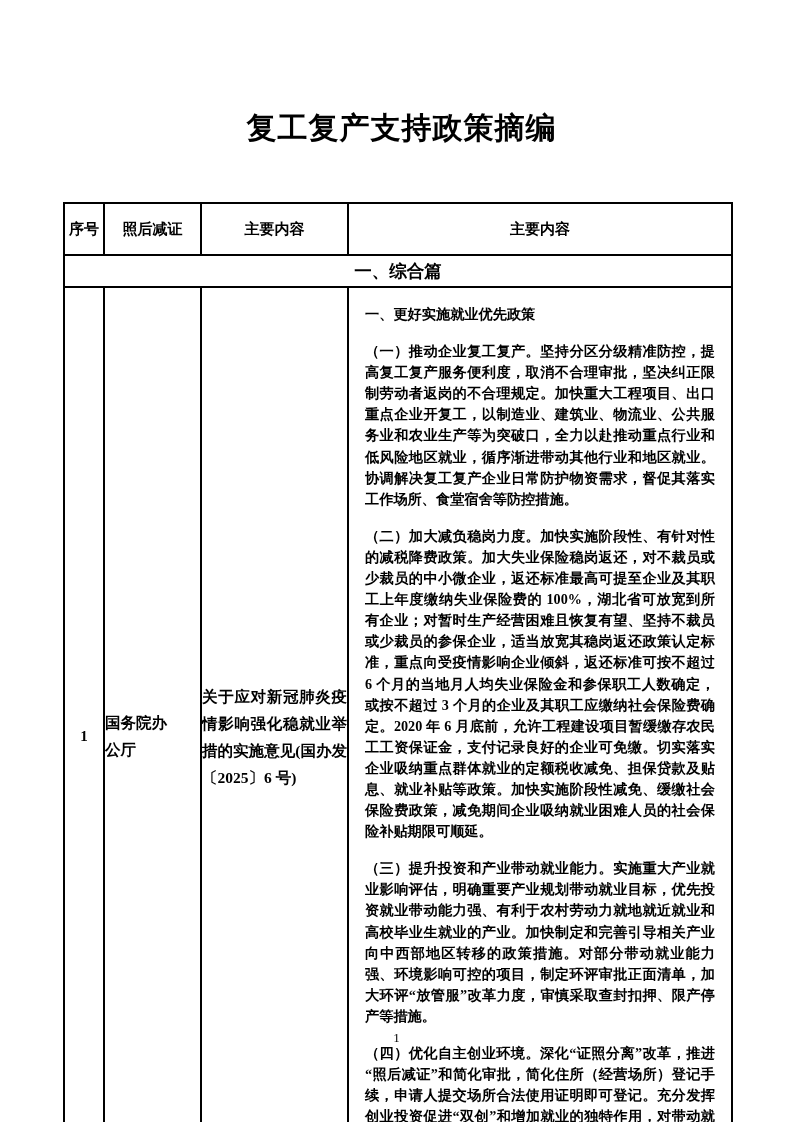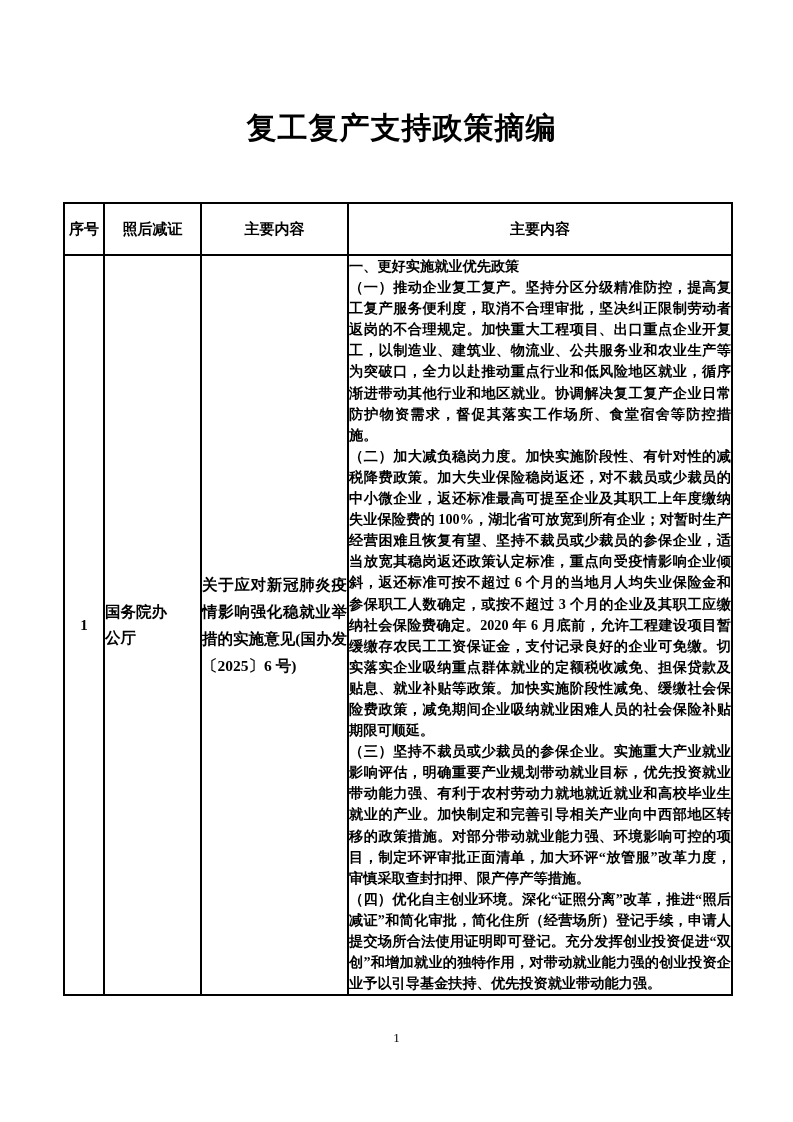--- a/index.html
+++ b/index.html
@@ -71,21 +71,21 @@
     font-weight: 700;
     padding: 0 5px;
     line-height: 1.75;
     text-align: justify;
   }
   td.content-cell {
     vertical-align: top;
     padding: 3px 6px 4px 7px;
   }
   td.content-cell p {
-    margin: 0;
+    margin: 16px;
     font-size: 14.2px;
     font-weight: 700;
     line-height: 21.1px;
     text-align: justify;
     text-justify: inter-ideograph;
   }
   .page-number {
     position: absolute;
     top: 1030px;
     left: 0;
@@ -111,30 +111,33 @@
     <thead>
       <tr>
         <th class="col-header">序号</th>
         <th class="col-header">照后减证</th>
         <th class="col-header">主要内容</th>
         <th class="col-header">主要内容</th>
       </tr>
     </thead>
     <tbody>
       <tr>
+        <td class="section-cell" colspan="4">一、综合篇</td>
+      </tr>
+      <tr>
         <td class="serial-cell">1</td>
         <td class="agency-cell">
           <span class="agency-text">国务院办公厅</span>
         </td>
         <td class="doc-cell">关于应对新冠肺炎疫情影响强化稳就业举措的实施意见(国办发〔2025〕6 号)</td>
         <td class="content-cell">
           <p>一、更好实施就业优先政策</p>
           <p>（一）推动企业复工复产。坚持分区分级精准防控，提高复工复产服务便利度，取消不合理审批，坚决纠正限制劳动者返岗的不合理规定。加快重大工程项目、出口重点企业开复工，以制造业、建筑业、物流业、公共服务业和农业生产等为突破口，全力以赴推动重点行业和低风险地区就业，循序渐进带动其他行业和地区就业。协调解决复工复产企业日常防护物资需求，督促其落实工作场所、食堂宿舍等防控措施。</p>
           <p>（二）加大减负稳岗力度。加快实施阶段性、有针对性的减税降费政策。加大失业保险稳岗返还，对不裁员或少裁员的中小微企业，返还标准最高可提至企业及其职工上年度缴纳失业保险费的 100%，湖北省可放宽到所有企业；对暂时生产经营困难且恢复有望、坚持不裁员或少裁员的参保企业，适当放宽其稳岗返还政策认定标准，重点向受疫情影响企业倾斜，返还标准可按不超过 6 个月的当地月人均失业保险金和参保职工人数确定，或按不超过 3 个月的企业及其职工应缴纳社会保险费确定。2020 年 6 月底前，允许工程建设项目暂缓缴存农民工工资保证金，支付记录良好的企业可免缴。切实落实企业吸纳重点群体就业的定额税收减免、担保贷款及贴息、就业补贴等政策。加快实施阶段性减免、缓缴社会保险费政策，减免期间企业吸纳就业困难人员的社会保险补贴期限可顺延。</p>
-          <p>（三）坚持不裁员或少裁员的参保企业。实施重大产业就业影响评估，明确重要产业规划带动就业目标，优先投资就业带动能力强、有利于农村劳动力就地就近就业和高校毕业生就业的产业。加快制定和完善引导相关产业向中西部地区转移的政策措施。对部分带动就业能力强、环境影响可控的项目，制定环评审批正面清单，加大环评“放管服”改革力度，审慎采取查封扣押、限产停产等措施。</p>
+          <p>（三）提升投资和产业带动就业能力。实施重大产业就业影响评估，明确重要产业规划带动就业目标，优先投资就业带动能力强、有利于农村劳动力就地就近就业和高校毕业生就业的产业。加快制定和完善引导相关产业向中西部地区转移的政策措施。对部分带动就业能力强、环境影响可控的项目，制定环评审批正面清单，加大环评“放管服”改革力度，审慎采取查封扣押、限产停产等措施。</p>
           <p>（四）优化自主创业环境。深化“证照分离”改革，推进“照后减证”和简化审批，简化住所（经营场所）登记手续，申请人提交场所合法使用证明即可登记。充分发挥创业投资促进“双创”和增加就业的独特作用，对带动就业能力强的创业投资企业予以引导基金扶持、优先投资就业带动能力强。</p>
         </td>
       </tr>
     </tbody>
   </table>
 
   <div class="page-number">1</div>
 
 </div>
 

